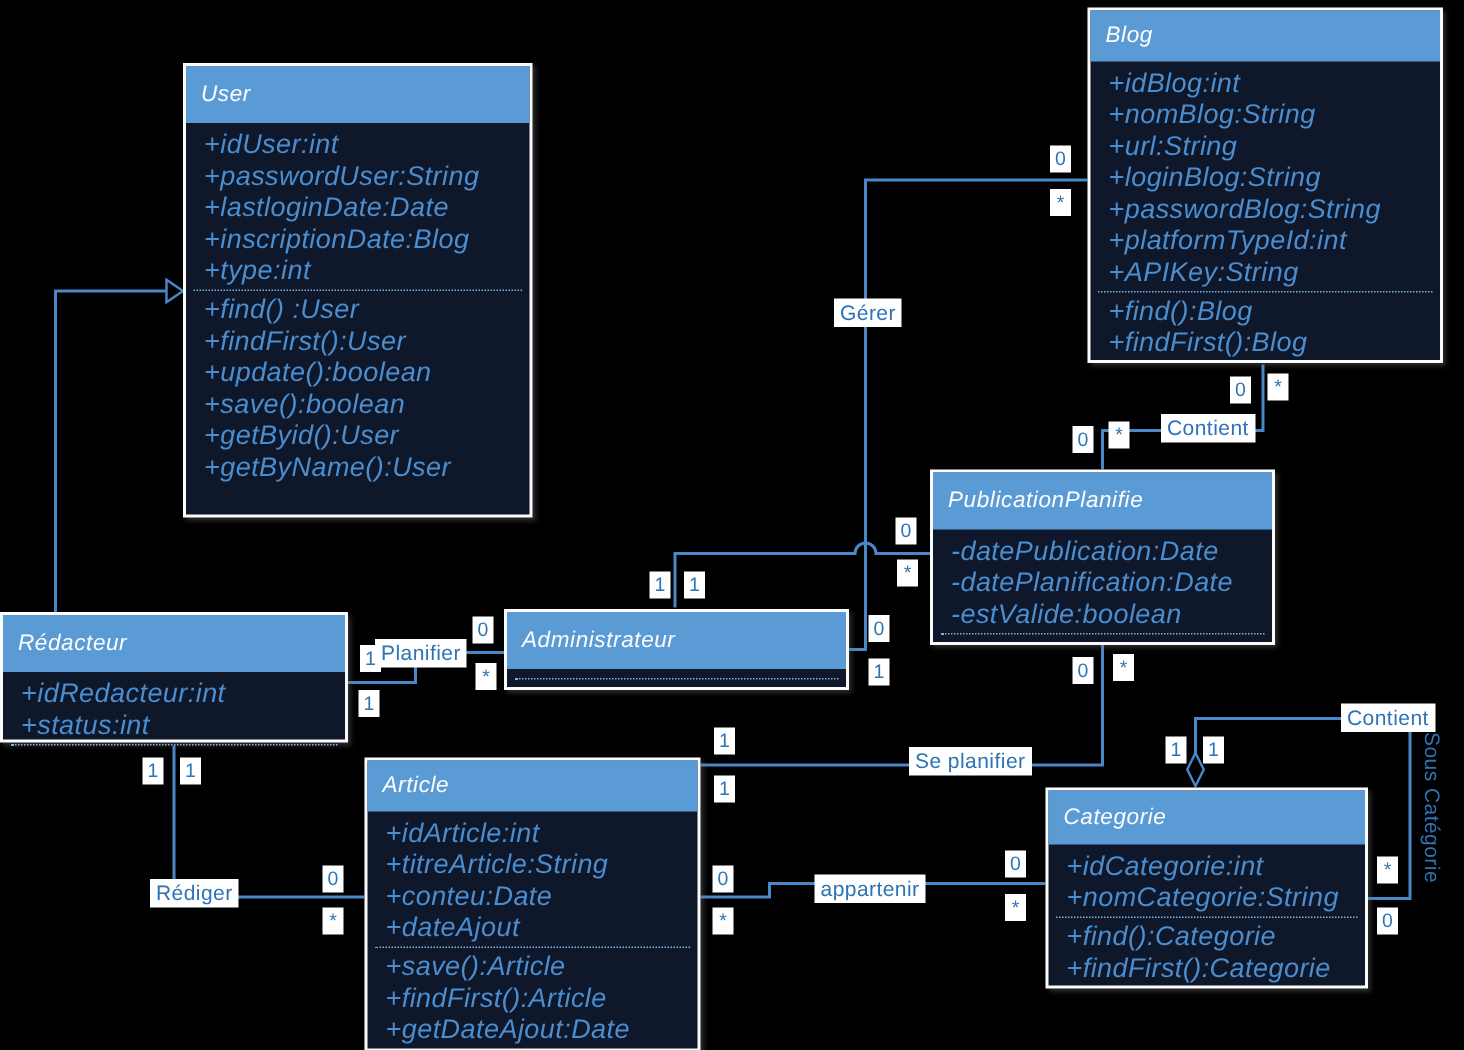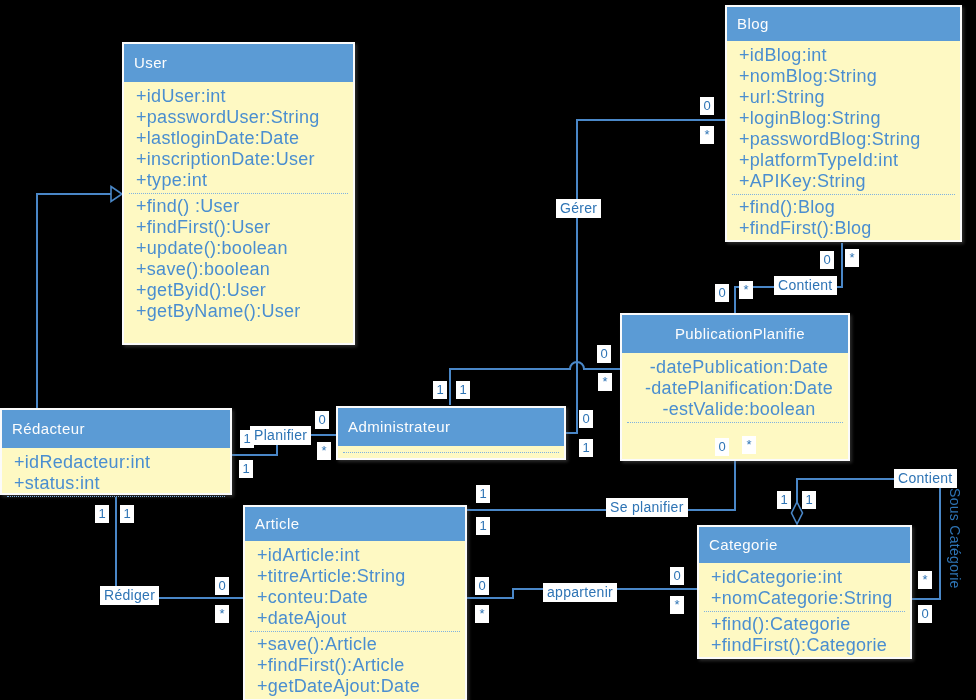--- a/index.html
+++ b/index.html
@@ -4,23 +4,24 @@
 <style>
   html,body{margin:0;padding:0;background:#000;}
   #stage{
     position:relative;width:976px;height:700px;background:#000;overflow:hidden;
     font-family:"Liberation Sans",sans-serif;
   }
   svg.wires{position:absolute;left:0;top:0;width:976px;height:700px;}
   .uml-class{
     position:absolute;
     border:2px solid #fbfbfb;
-    background:#fef9c3;
+    background:#0f172a;
     box-sizing:border-box;
     box-shadow:2px 2px 3px rgba(120,120,120,.35);
+    font-style:italic;
   }
   .uml-header{
     background:#5b9bd5;color:#fdfdfd;
     height:38px;line-height:38px;
     padding-left:10px;font-size:15px;letter-spacing:.4px;
     white-space:nowrap;overflow:hidden;
   }
   .uml-body{padding:4px 0 2px 0;}
   .uml-body ul{
     list-style:none;margin:0;padding:0 4px 0 12px;
@@ -72,21 +73,21 @@
     <polygon points="797,502 802.5,513 797,524 791.5,513" fill="#000" stroke="#4a87c7" stroke-width="1.6"></polygon>
   </svg>
 
   <div class="uml-class" style="left:122px;top:42px;width:233px;height:303px;">
     <div class="uml-header">User</div>
     <div class="uml-body">
       <ul>
           <li>+idUser:int</li>
           <li>+passwordUser:String</li>
           <li>+lastloginDate:Date</li>
-          <li>+inscriptionDate:User</li>
+          <li>+inscriptionDate:Blog</li>
           <li>+type:int</li>
         </ul>
       <div class="sep"></div>
       <ul>
           <li>+find() :User</li>
           <li>+findFirst():User</li>
           <li>+update():boolean</li>
           <li>+save():boolean</li>
           <li>+getByid():User</li>
           <li>+getByName():User</li>
@@ -125,21 +126,21 @@
     </div>
   </div>
 
   <div class="uml-class" style="left:336px;top:406px;width:230px;height:54px;">
     <div class="uml-header">Administrateur</div>
     <div class="uml-body">
       <div class="sep"></div>
     </div>
   </div>
 
-  <div class="uml-class" style="left:620px;top:313px;width:230px;height:148px;text-align:center;">
+  <div class="uml-class" style="left:620px;top:313px;width:230px;height:117px;">
     <div class="uml-header">PublicationPlanifie</div>
     <div class="uml-body">
       <ul>
           <li>-datePublication:Date</li>
           <li>-datePlanification:Date</li>
           <li>-estValide:boolean</li>
         </ul>
       <div class="sep"></div>
     </div>
   </div>

